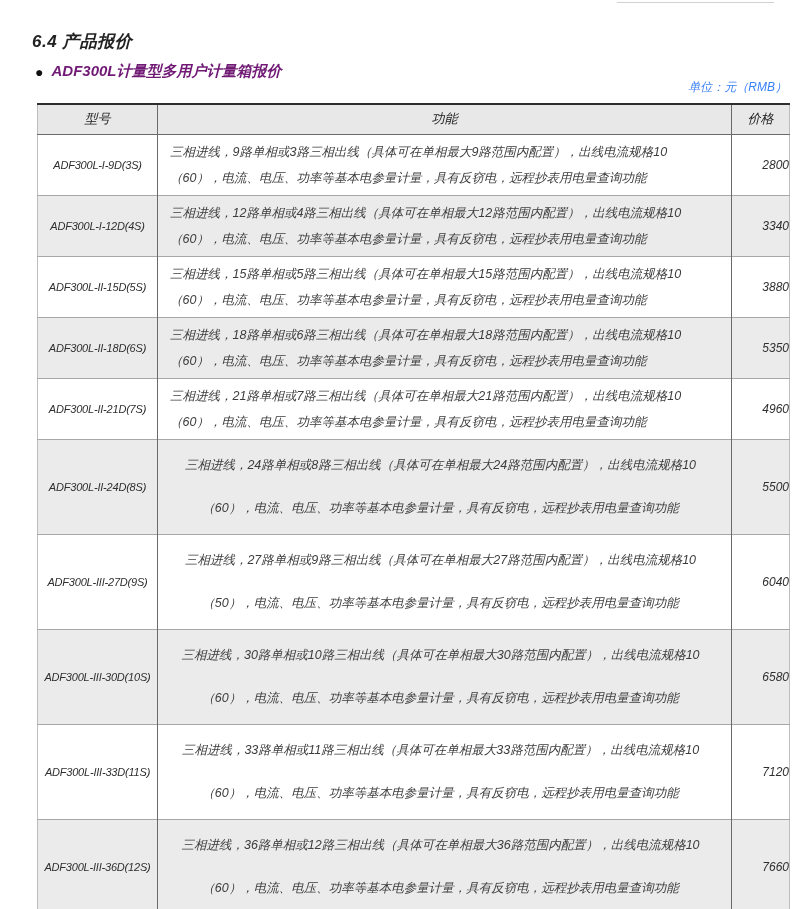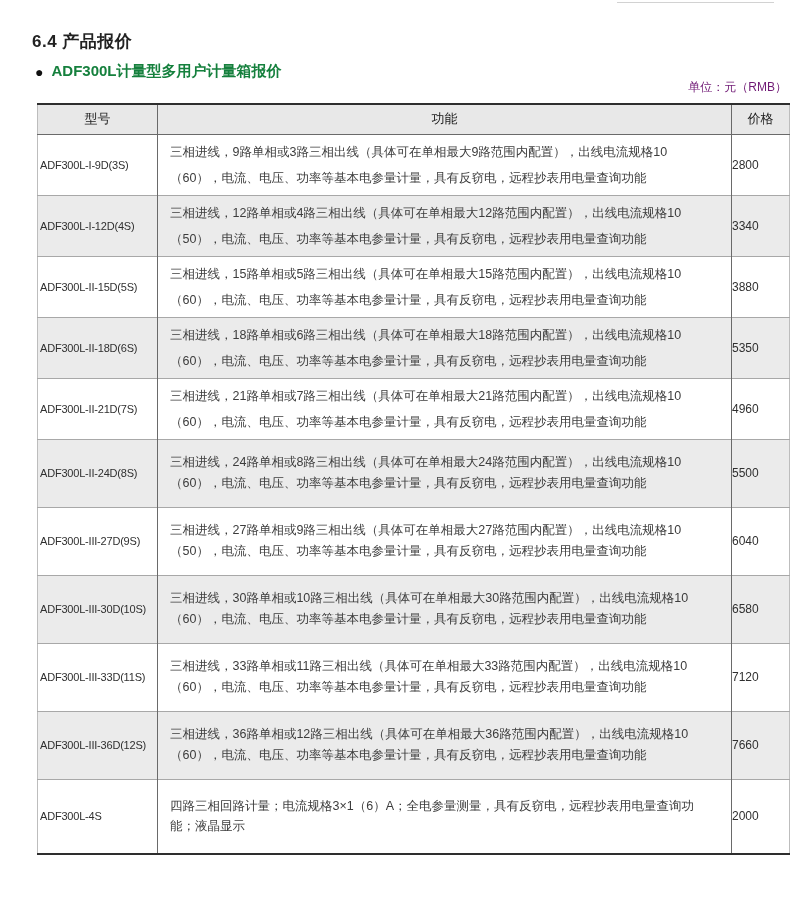--- a/index.html
+++ b/index.html
@@ -18,20 +18,21 @@
     width: 800px;
     background: var(--page-bg);
     font-family: "Liberation Sans", "DejaVu Sans", sans-serif;
     color: var(--text-dark);
   }
   .page {
     position: relative;
     width: 800px;
     height: 909px;
     overflow: hidden;
+    font-style: italic;
   }
   .top-fragment-line {
     position: absolute;
     top: 2px;
     left: 617px;
     width: 157px;
     height: 1px;
     background: var(--fragment-line);
   }
   .section-title {
@@ -52,30 +53,30 @@
     gap: 8px;
   }
   .heading-bullet {
     font-size: 14px;
     line-height: 1;
     color: #111;
   }
   .table-heading {
     font-size: 15px;
     font-weight: bold;
-    color: #15803d;
+    color: #701a75;
   }
   .unit-label {
     position: absolute;
     top: 79px;
     left: 37px;
     width: 752px;
     text-align: right;
     font-size: 12px;
-    color: #701a75;
+    color: #3b82f6;
     padding-right: 2px;
   }
   table.price-table {
     position: absolute;
     top: 103px;
     left: 37px;
     width: 753px;
     border-collapse: collapse;
     table-layout: fixed;
     border-top: 2px solid var(--border-heavy);
@@ -103,35 +104,35 @@
     color: var(--text-body);
   }
   tbody tr:first-child td { border-top: none; }
   tbody td:nth-child(1), tbody td:nth-child(2) { border-right: 1px solid var(--border-mid); }
   tbody tr { height: 52px; background: #ffffff; }
   tbody tr:nth-child(even) { background: var(--stripe-bg); }
   tbody tr:nth-child(n+6) { height: 68px; }
   tbody tr:nth-child(11) { height: 75px; }
   tbody tr:nth-child(12) { height: 74px; }
   td.col-model {
-    text-align: left;
+    text-align: center;
     font-size: 11px;
     letter-spacing: -0.2px;
     color: #2f2f2f;
     padding: 6px 2px;
   }
   td.col-function {
     text-align: left;
     padding: 4px 20px 4px 12px;
     line-height: 26px;
   }
-  tbody tr:nth-child(n+6):nth-child(-n+10) td.col-function { line-height: 21px; }
+  tbody tr:nth-child(n+6):nth-child(-n+10) td.col-function { line-height: 43px; text-align: center; }
   tbody tr:nth-child(n+11) td.col-function { line-height: 20px; }
   td.col-price {
-    text-align: left;
+    text-align: right;
     font-size: 12px;
     color: #2f2f2f;
   }
 </style>
 </head>
 <body>
 
 <div class="page">
 
   <div class="top-fragment-line"></div>
@@ -159,21 +160,21 @@
       </tr>
     </thead>
     <tbody id="table-body">
         <tr>
           <td class="col-model">ADF300L-I-9D(3S)</td>
           <td class="col-function">三相进线，9路单相或3路三相出线（具体可在单相最大9路范围内配置），出线电流规格10（60），电流、电压、功率等基本电参量计量，具有反窃电，远程抄表用电量查询功能</td>
           <td class="col-price">2800</td>
         </tr>
         <tr>
           <td class="col-model">ADF300L-I-12D(4S)</td>
-          <td class="col-function">三相进线，12路单相或4路三相出线（具体可在单相最大12路范围内配置），出线电流规格10（50），电流、电压、功率等基本电参量计量，具有反窃电，远程抄表用电量查询功能</td>
+          <td class="col-function">三相进线，12路单相或4路三相出线（具体可在单相最大12路范围内配置），出线电流规格10（60），电流、电压、功率等基本电参量计量，具有反窃电，远程抄表用电量查询功能</td>
           <td class="col-price">3340</td>
         </tr>
         <tr>
           <td class="col-model">ADF300L-II-15D(5S)</td>
           <td class="col-function">三相进线，15路单相或5路三相出线（具体可在单相最大15路范围内配置），出线电流规格10（60），电流、电压、功率等基本电参量计量，具有反窃电，远程抄表用电量查询功能</td>
           <td class="col-price">3880</td>
         </tr>
         <tr>
           <td class="col-model">ADF300L-II-18D(6S)</td>
           <td class="col-function">三相进线，18路单相或6路三相出线（具体可在单相最大18路范围内配置），出线电流规格10（60），电流、电压、功率等基本电参量计量，具有反窃电，远程抄表用电量查询功能</td>

